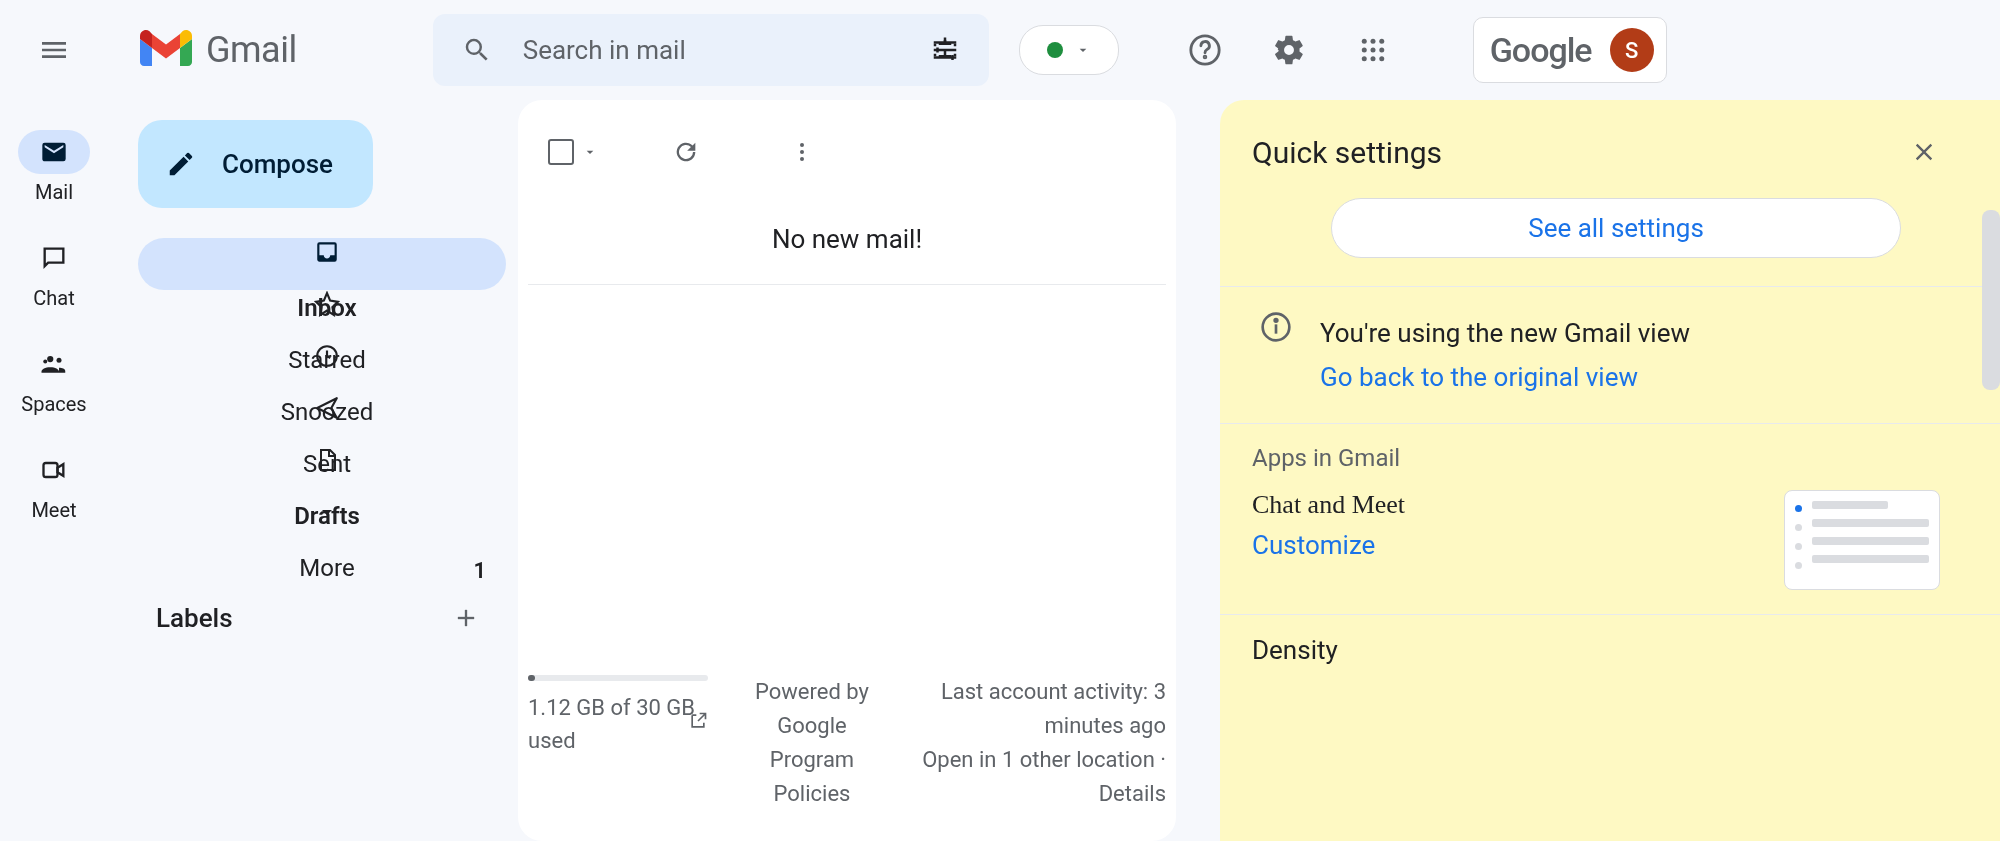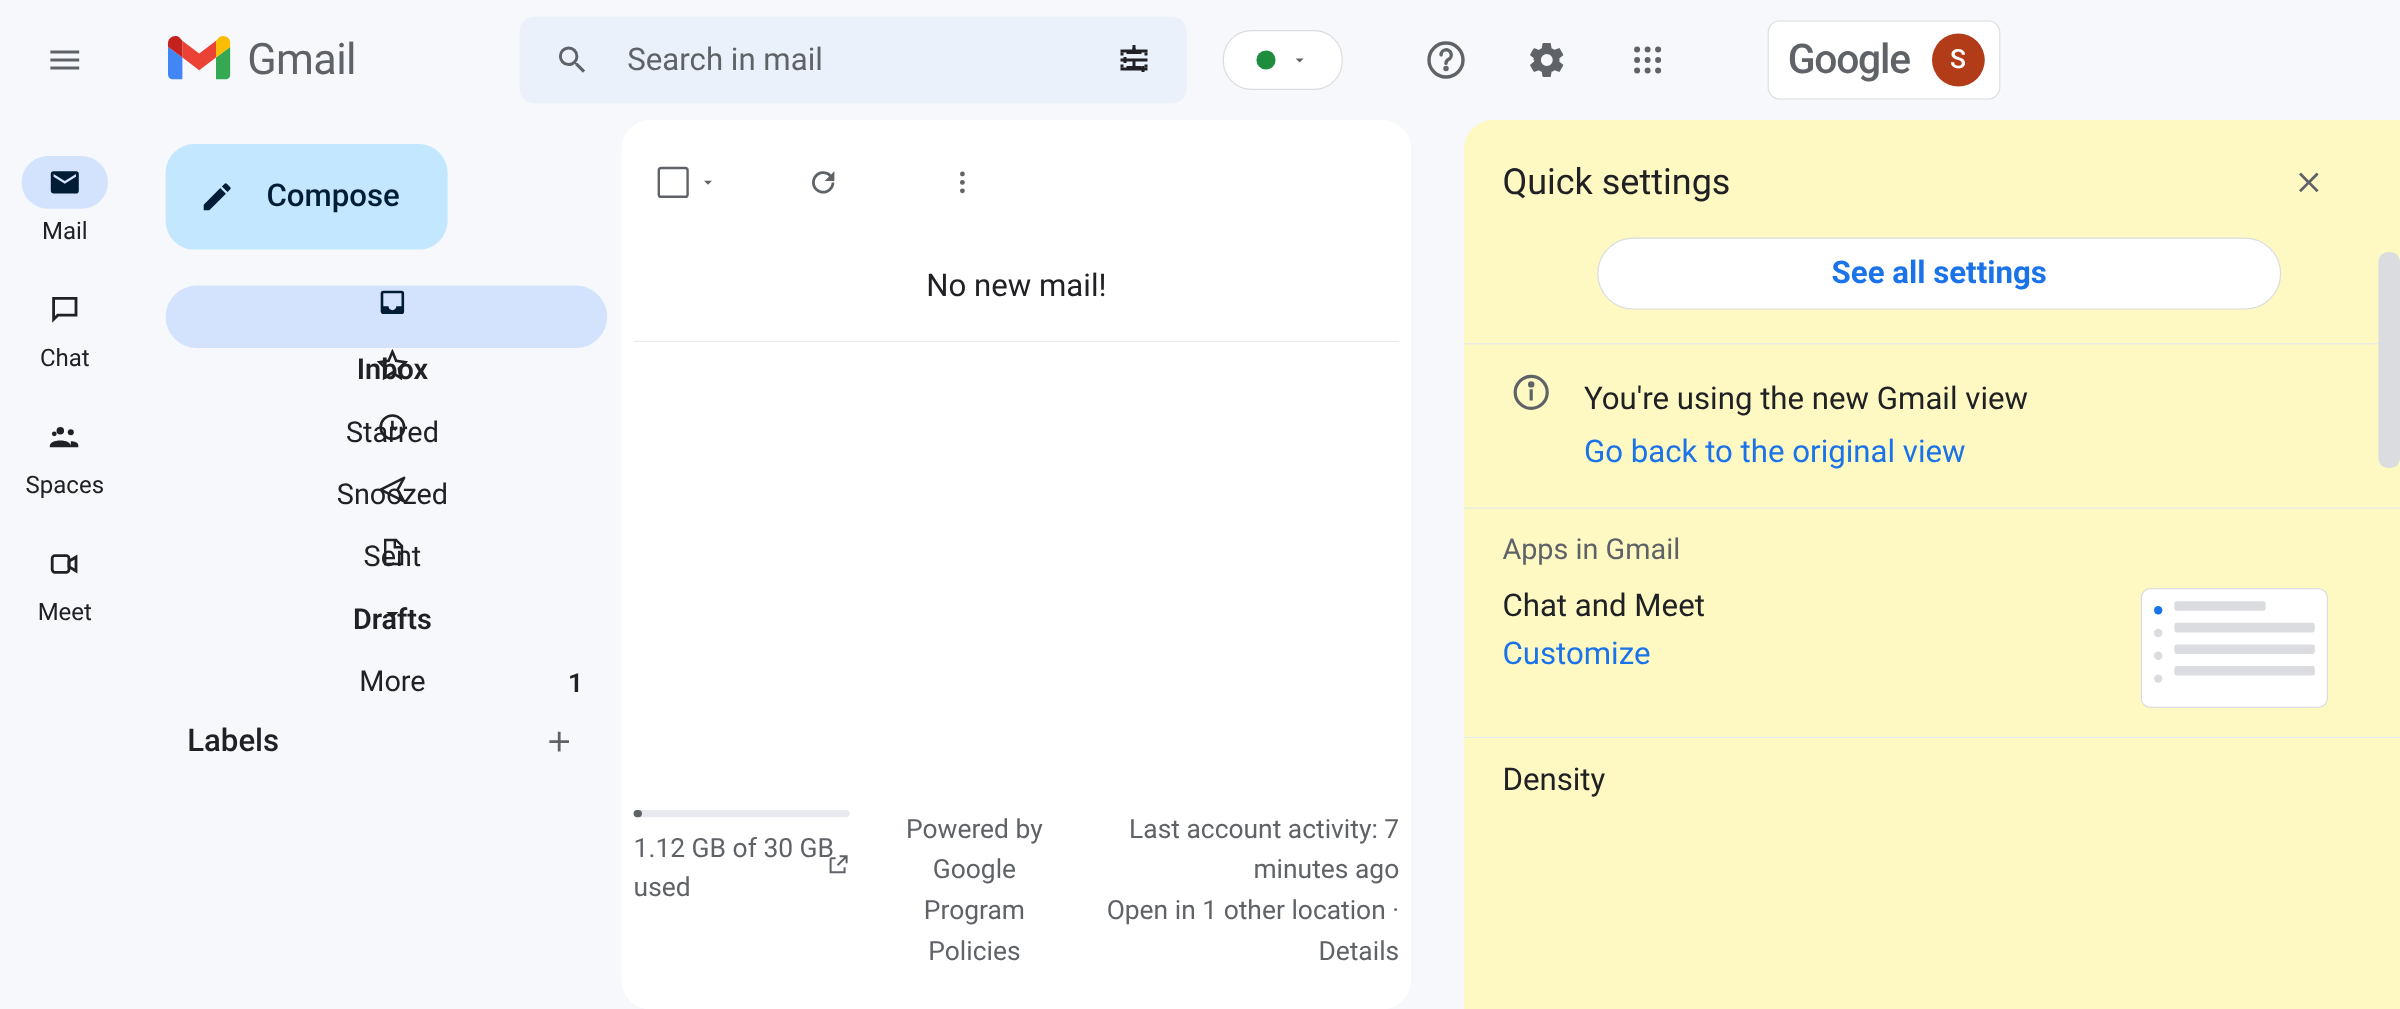--- a/index.html
+++ b/index.html
@@ -91,29 +91,29 @@
   
   .settings {
     flex: 1; background: #fef9c3; border-radius: 24px 0 0 0; margin-left: 44px; position: relative;
     padding: 24px 20px 0 32px; display: flex; flex-direction: column; overflow: hidden;
   }
   .settings-scrollbar { position: absolute; right: 0; top: 110px; width: 18px; height: 180px; background: #dadce0; border-radius: 8px; }
   .settings-head { display: flex; align-items: center; justify-content: space-between; padding-right: 28px; margin-bottom: 18px; }
   .settings-title { font-size: 30px; color: #202124; }
   .see-all-btn {
     width: 570px; height: 60px; border: 1.5px solid #dadce0; border-radius: 30px; background: #fff;
-    color: #1a73e8; font-size: 26px; font-weight: 700; cursor: pointer; align-self: center; margin-bottom: 28px;
+    color: #1a73e8; font-size: 26px; font-weight: 400; cursor: pointer; align-self: center; margin-bottom: 28px;
   }
   .settings-divider { height: 1px; background: #e8eaed; margin: 0 -32px 0 -32px; }
   .info-row { display: flex; align-items: flex-start; gap: 28px; padding: 24px 20px 24px 8px; }
   .info-text { font-size: 26px; line-height: 1.7; }
   .info-link { color: #1a73e8; cursor: pointer; }
   .section-title { font-size: 24px; color: #5f6368; padding: 20px 0 18px; }
   .section-row { display: flex; justify-content: space-between; align-items: flex-start; padding-right: 40px; }
-  .section-main { font-size: 26px; color: #202124; margin-bottom: 10px; }
+  .section-main { font-size: 26px; color: #202124; margin-bottom: 10px; font-family: Liberation Serif, serif; }
   .section-link { font-size: 26px; color: #1a73e8; cursor: pointer; }
   .preview-box {
     width: 156px; height: 100px; border: 1.5px solid #dadce0; border-radius: 8px; background: #fff;
     display: flex; padding: 10px; gap: 10px;
   }
   .preview-dots { display: flex; flex-direction: column; gap: 12px; padding-top: 4px; }
   .preview-dots span { width: 7px; height: 7px; border-radius: 50%; background: #dadce0; }
   .preview-dots span.on { background: #1a73e8; }
   .preview-lines { flex: 1; display: flex; flex-direction: column; gap: 10px; }
   .preview-lines span { height: 8px; background: #dadce0; border-radius: 2px; }
@@ -343,21 +343,21 @@
         <div class="storage-text">1.12 GB of 30 GB used</div>
         <svg width="20" height="20" viewBox="0 0 24 24" fill="none" stroke="#5f6368" stroke-width="2" style="position:relative; left:160px; top:-46px;">
             <path d="M14 3h7v7M21 3l-9 9M5 5h5M5 5v14h14v-5"></path>
           </svg>
       </div>
       <div class="policies-col">
         <div>Powered by Google</div>
         <div>Program Policies</div>
       </div>
       <div class="activity-col">
-        <div>Last account activity: 7 minutes ago</div>
+        <div>Last account activity: 3 minutes ago</div>
         <div>Open in 1 other location · Details</div>
       </div>
     </div>
   </div>
 
   <div class="settings">
     <div class="settings-scrollbar"></div>
     <div class="settings-head">
       <span class="settings-title">Quick settings</span>
       <button class="icon-btn">

